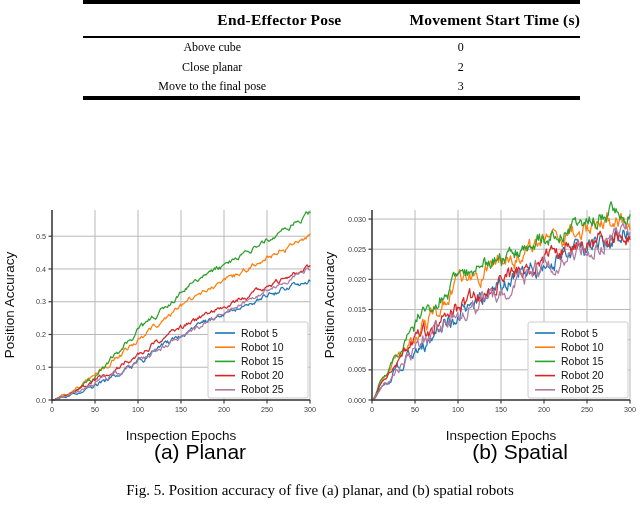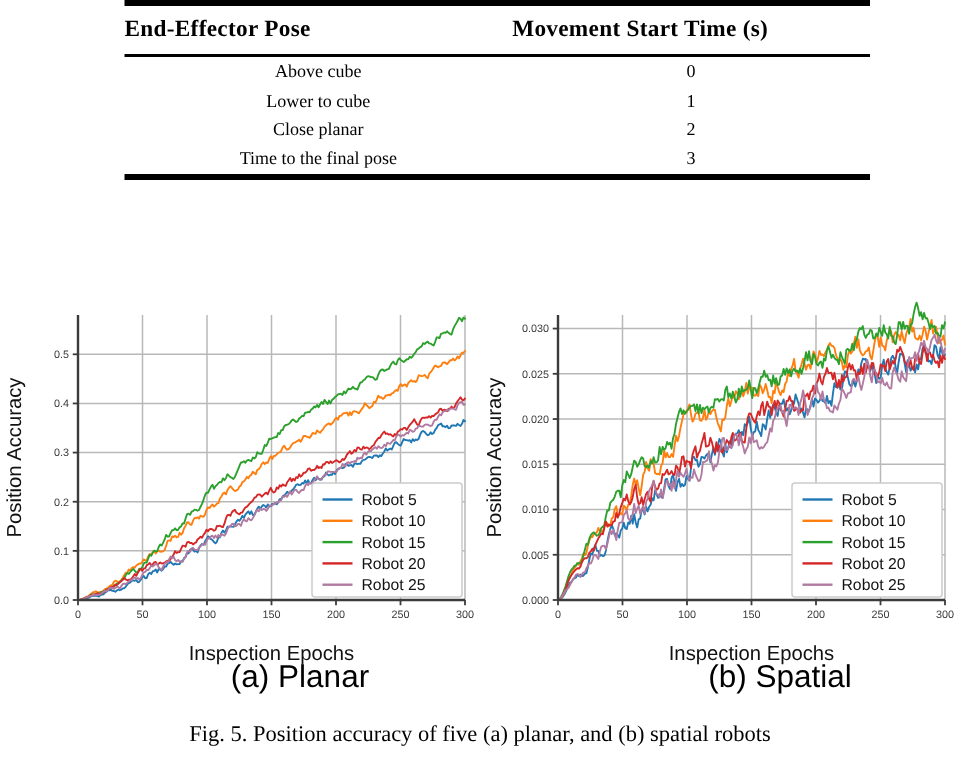--- a/index.html
+++ b/index.html
@@ -8,21 +8,21 @@
     font-family:"Liberation Serif",serif;color:#000;
     overflow:hidden;position:relative;
   }
   
   #table-block{position:absolute;left:83px;top:0px;width:497px;}
   .rule-thick{height:4px;background:#000;width:100%;}
   .rule-thin{height:2px;background:#000;width:100%;}
   table.spec{width:100%;border-collapse:collapse;table-layout:fixed;}
   table.spec th{
     font-family:"Liberation Serif",serif;font-weight:bold;
-    font-size:15.5px;text-align:left;padding:7px 0 7px 0;
+    font-size:15.5px;text-align:right;padding:7px 0 7px 0;
     letter-spacing:0.2px;white-space:nowrap;
   }
   table.spec td{
     font-family:"Liberation Serif",serif;font-weight:normal;
     font-size:12px;text-align:center;padding:2.2px 0;
   }
   .col-left{width:52%;}
   .col-right{width:48%;}
   
   #figure-block{position:absolute;left:0;top:196px;width:640px;height:318px;}
@@ -64,29 +64,25 @@
     </thead>
   </table>
   <div class="rule-thin"></div>
   <table class="spec" id="table-body-host">
     <tbody>
         <tr>
           <td class="col-left">Above cube</td>
           <td class="col-right">0</td>
         </tr>
         <tr>
-          <td class="col-left">Lower to cube</td>
-          <td class="col-right">1</td>
-        </tr>
-        <tr>
           <td class="col-left">Close planar</td>
           <td class="col-right">2</td>
         </tr>
         <tr>
-          <td class="col-left">Time to the final pose</td>
+          <td class="col-left">Move to the final pose</td>
           <td class="col-right">3</td>
         </tr>
       </tbody>
   </table>
   <div class="rule-thick"></div>
 </div>
 
 <div id="figure-block">
   <div class="chart-panel" id="panel-a">
       <svg width="320" height="250">

